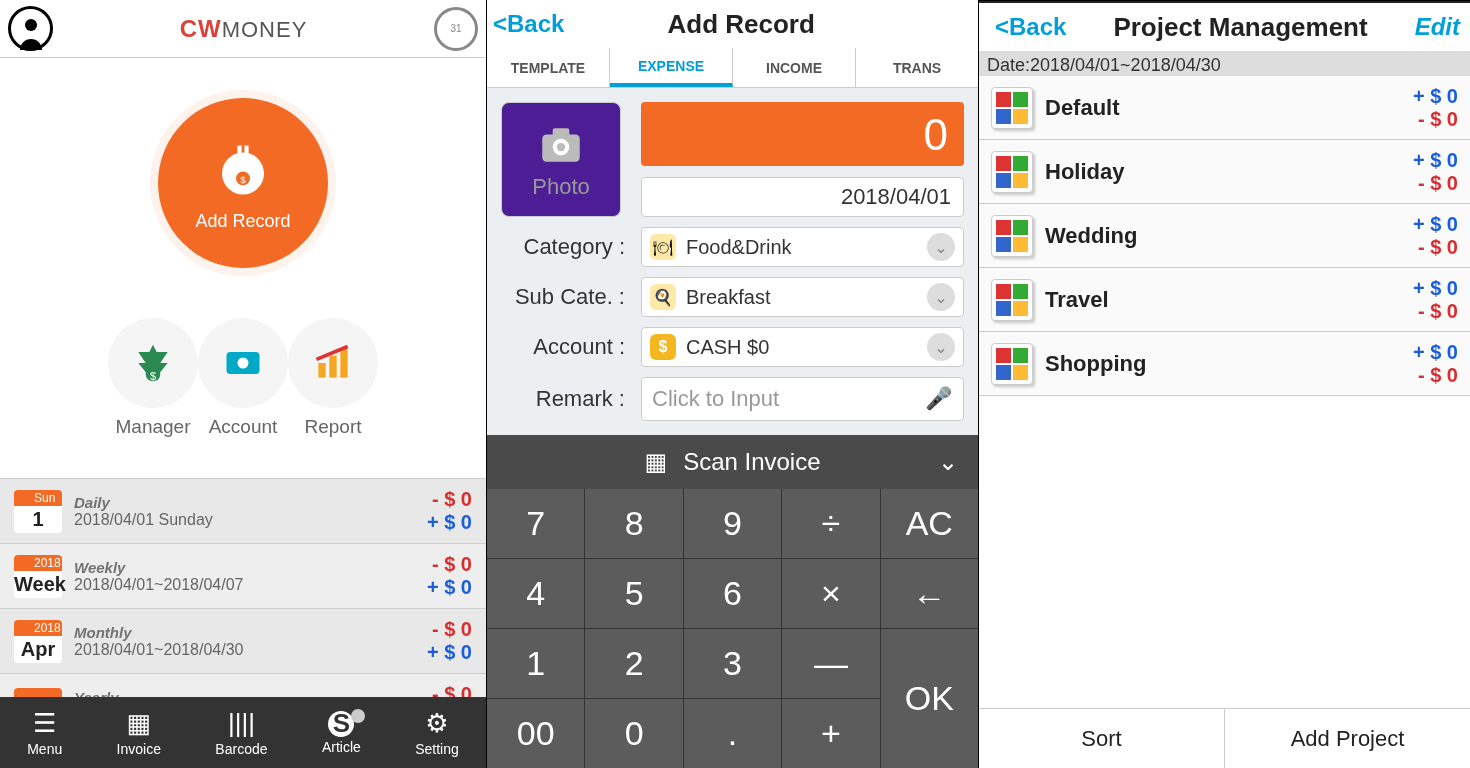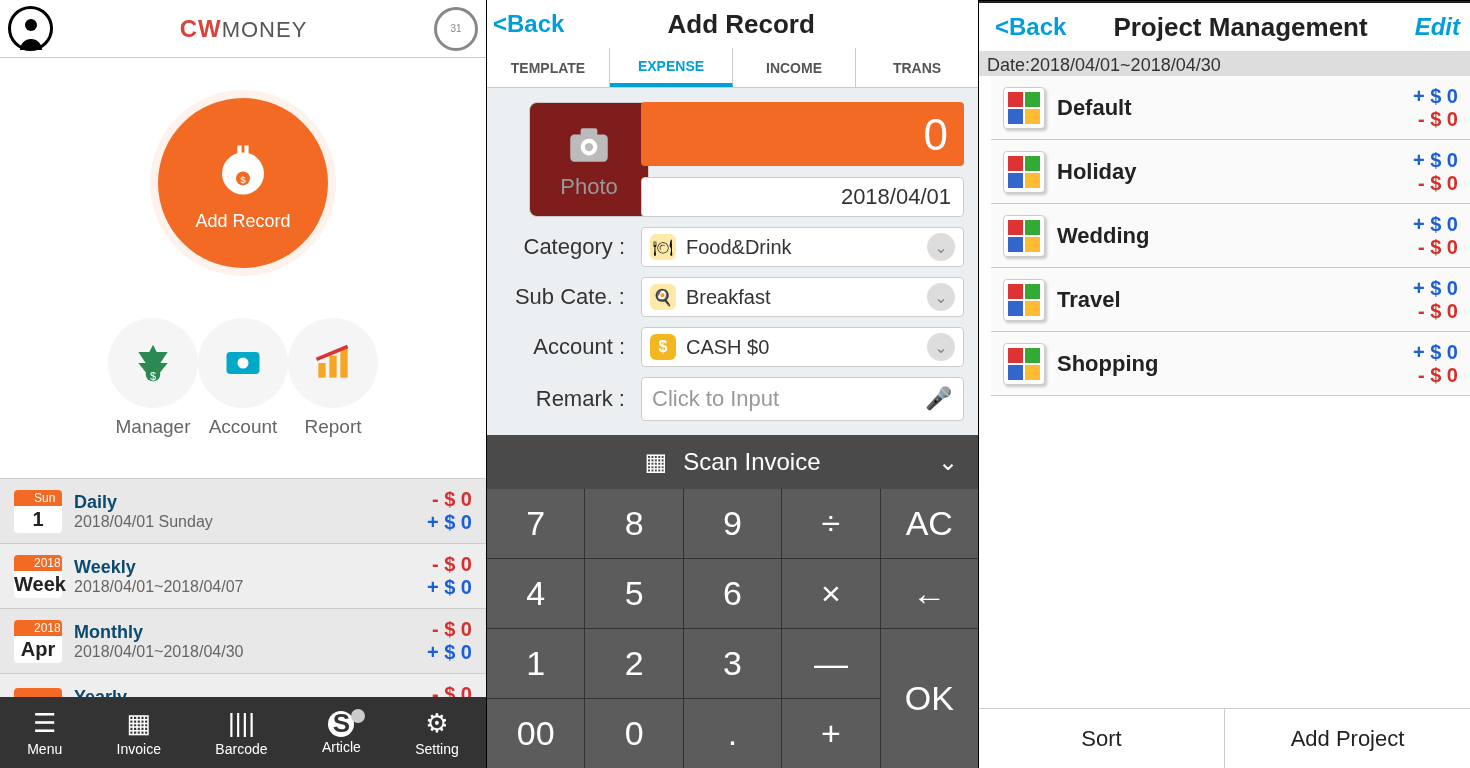--- a/index.html
+++ b/index.html
@@ -26,59 +26,59 @@
   .tbtn{display:flex;flex-direction:column;align-items:center;gap:8px;}
   .ticon{width:90px;height:90px;border-radius:50%;background:#f5f5f5;display:flex;align-items:center;justify-content:center;}
   .tbtn span{color:#666;font-size:19px;}
   .periods{margin-top:40px;}
   .prow{height:65px;display:flex;align-items:center;padding:0 14px;border-top:1px solid #ccc;background:#eee;}
   .prow:nth-child(odd){background:#e8e8e8;}
   .datebadge{width:48px;display:flex;flex-direction:column;align-items:center;margin-right:12px;}
   .db-top{background:#f36a24;color:#fff;font-size:12px;padding:1px 20px;border-radius:4px 4px 0 0;width:48px;text-align:center;}
   .db-bot{background:#fff;color:#222;font-size:20px;font-weight:600;width:48px;text-align:center;border-radius:0 0 4px 4px;padding:2px 0;}
   .pmid{flex:1;}
-  .pmid .t1{font-size:18px;font-weight:700;color:#0c4a6e;}
+  .pmid .t1{font-size:15px;font-weight:700;color:#737373;font-style:italic;}
   .pmid .t2{font-size:16px;color:#666;}
   .pvals{text-align:right;}
   .neg{color:#d62f2f;font-size:20px;font-weight:600;}
   .pos{color:#1a5fd8;font-size:20px;font-weight:600;}
   .p1-footer{height:71px;background:#333;color:#fff;display:flex;justify-content:space-around;align-items:center;position:absolute;bottom:0;width:100%;}
   .fbtn{display:flex;flex-direction:column;align-items:center;gap:2px;font-size:14px;position:relative;}
   .dot{position:absolute;top:-2px;right:-4px;width:14px;height:14px;border-radius:50%;background:#ccc;}
   
   .p2-head{height:48px;display:flex;align-items:center;background:#fff;}
   .back{color:#009fda;font-size:24px;font-weight:700;padding-left:6px;}
   .p2-title{flex:1;text-align:center;font-size:26px;font-weight:700;color:#222;padding-right:60px;}
   .tabs{height:40px;display:flex;background:#fff;border-bottom:1px solid #ccc;}
   .tab{flex:1;display:flex;align-items:center;justify-content:center;font-size:14px;font-weight:700;color:#555;border-right:1px solid #ccc;}
   .tab:last-child{border-right:none;}
   .tab.active{color:#009fda;border-bottom:4px solid #009fda;}
   .form{padding:14px;display:grid;grid-template-columns:130px 1fr;gap:10px;align-items:center;}
-  .photo{grid-row:span 2;width:120px;height:115px;background:#7f1d1d;border:1px solid #ccc;border-radius:8px;display:flex;flex-direction:column;align-items:center;justify-content:center;color:#999;margin-left:28px;}
+  .photo{grid-row:span 2;width:120px;height:115px;background:#4c1d95;border:1px solid #ccc;border-radius:8px;display:flex;flex-direction:column;align-items:center;justify-content:center;color:#999;}
   .photo svg{width:60px;height:50px;fill:#bbb;}
   .amount{height:64px;background:#f36a24;color:#fff;font-size:44px;text-align:right;padding:8px 16px;border-radius:4px;}
   .datein{height:40px;background:#fff;border:1px solid #ccc;border-radius:4px;text-align:right;padding:6px 12px;font-size:22px;color:#333;}
   .flabel{text-align:right;font-size:22px;color:#333;padding-right:6px;}
   .select{height:40px;background:#fff;border:1px solid #ccc;border-radius:4px;display:flex;align-items:center;padding:0 8px;gap:10px;}
   .select .chev{margin-left:auto;width:28px;height:28px;border-radius:50%;background:#ddd;display:flex;align-items:center;justify-content:center;color:#888;}
   .cicon{width:26px;height:26px;border-radius:6px;background:#ffe9a8;display:flex;align-items:center;justify-content:center;}
   .cicon.cash{background:#f5b71f;color:#fff;font-weight:700;}
   .select span.val{font-size:20px;color:#333;}
   .remarkin{height:44px;background:#fff;border:1px solid #ccc;border-radius:4px;display:flex;align-items:center;padding:0 10px;color:#999;font-size:22px;justify-content:space-between;}
   .scan{height:54px;background:#4a4a4a;color:#fff;display:flex;align-items:center;justify-content:center;gap:16px;font-size:24px;position:relative;}
   .scan .chev2{position:absolute;right:20px;}
   .keypad{flex:1;display:grid;grid-template-columns:repeat(5,1fr);grid-template-rows:repeat(4,1fr);gap:1px;background:#333;}
   .key{background:#5c5c5c;color:#fff;font-size:34px;display:flex;align-items:center;justify-content:center;}
   .key.ok{grid-row:span 2;}
   
   .p3-head{height:50px;display:flex;align-items:center;padding:0 10px;background:#fff;border-top:2px solid #222;}
   .p3-title{flex:1;text-align:center;font-size:26px;font-weight:700;color:#222;}
   .edit{color:#009fda;font-size:24px;font-weight:700;font-style:italic;}
   .datebar{height:25px;background:#ddd;font-size:18px;color:#333;padding:4px 8px;}
-  .plist{flex:1;overflow:auto;padding-left:12px;}
+  .plist{flex:1;overflow:auto;}
   .pitem{height:64px;display:flex;align-items:center;padding:0 12px;border-bottom:1px solid #ccc;background:#fafafa;}
   .picon{width:42px;height:42px;border:1px solid #ccc;border-radius:4px;background:#fff;display:grid;grid-template-columns:1fr 1fr;grid-template-rows:1fr 1fr;gap:2px;padding:4px;margin-right:12px;box-shadow:2px 2px 3px rgba(0,0,0,.2);}
   .picon div:nth-child(1){background:#d33;}
   .picon div:nth-child(2){background:#3a3;}
   .picon div:nth-child(3){background:#36c;}
   .picon div:nth-child(4){background:#fb3;}
   .pname{flex:1;font-size:22px;font-weight:700;color:#222;}
   .pval{text-align:right;}
   .p3-foot{height:60px;display:flex;border-top:1px solid #ccc;}
   .p3-foot div{flex:1;display:flex;align-items:center;justify-content:center;font-size:22px;color:#222;border-right:1px solid #ccc;text-align:center;}

